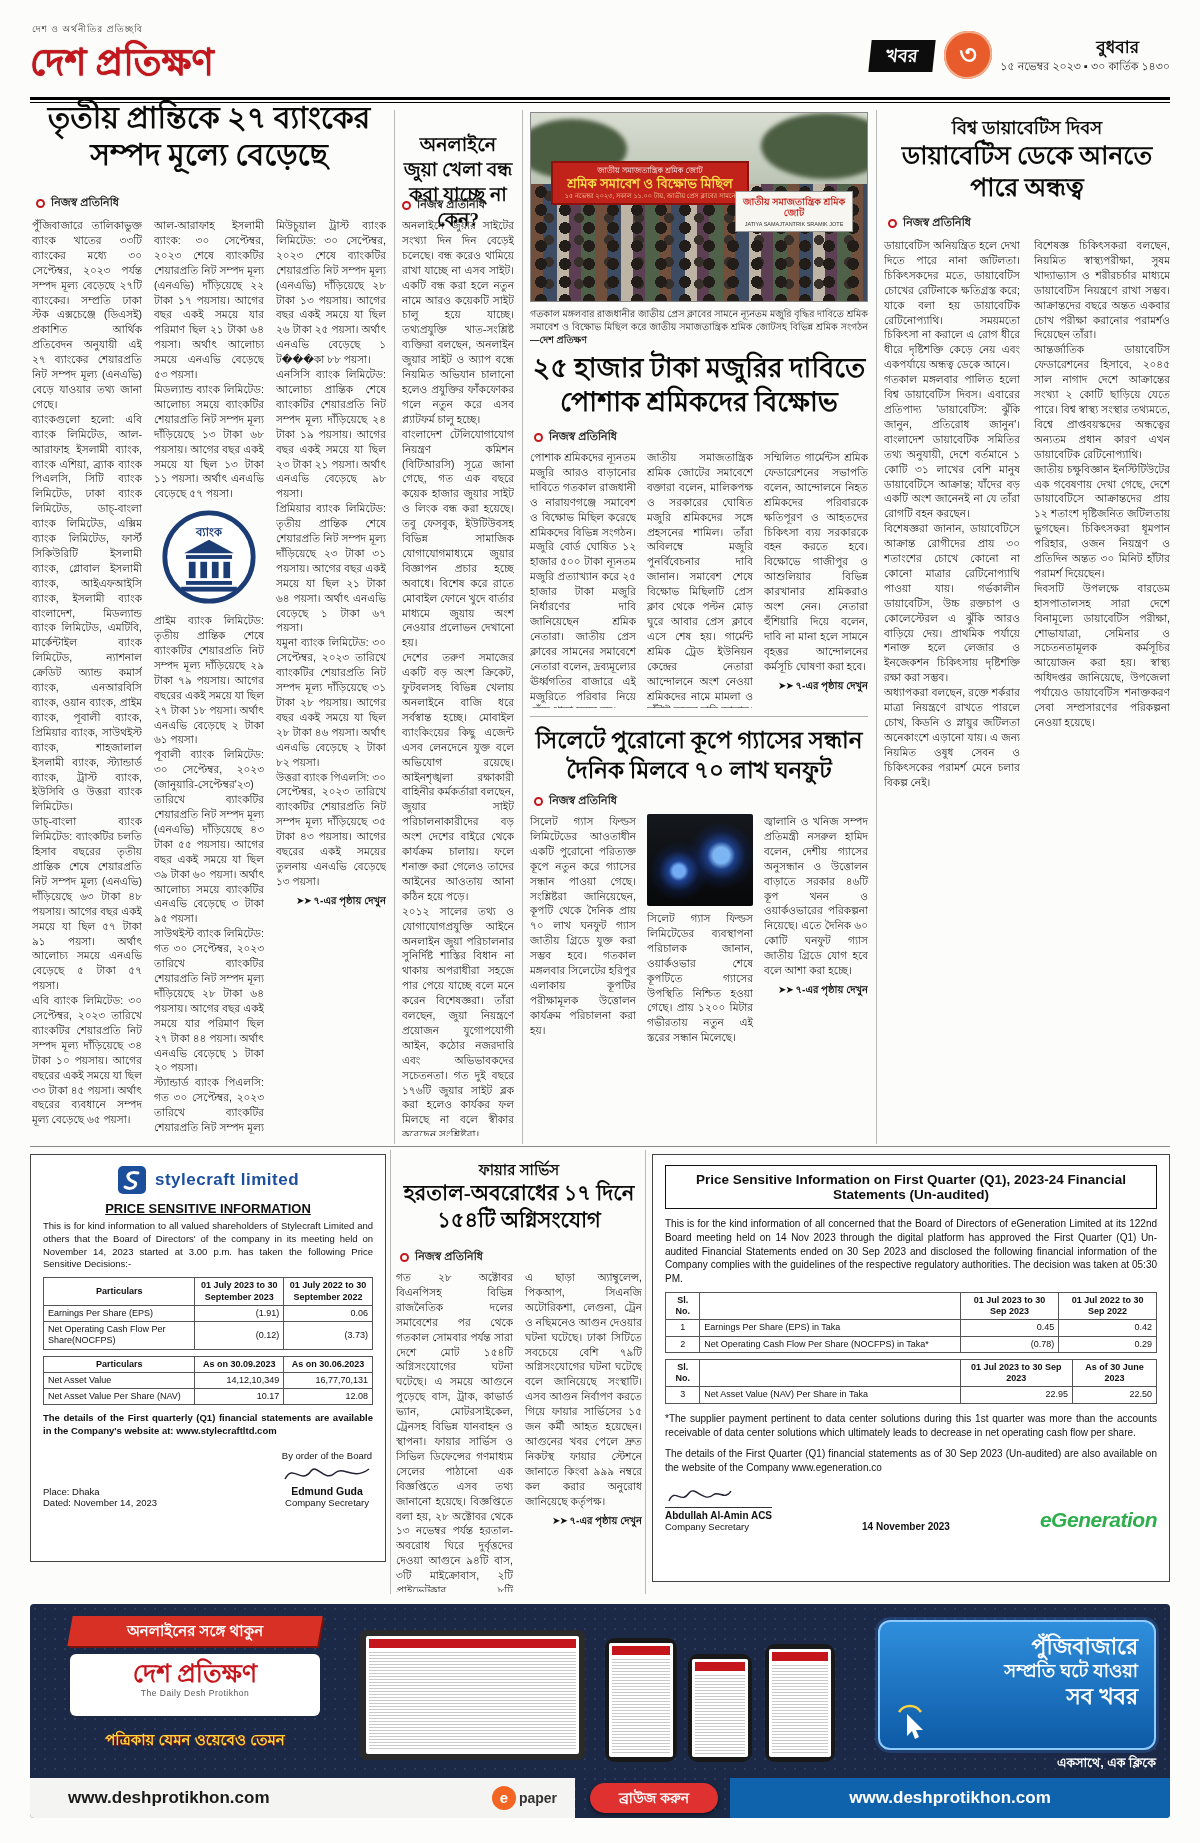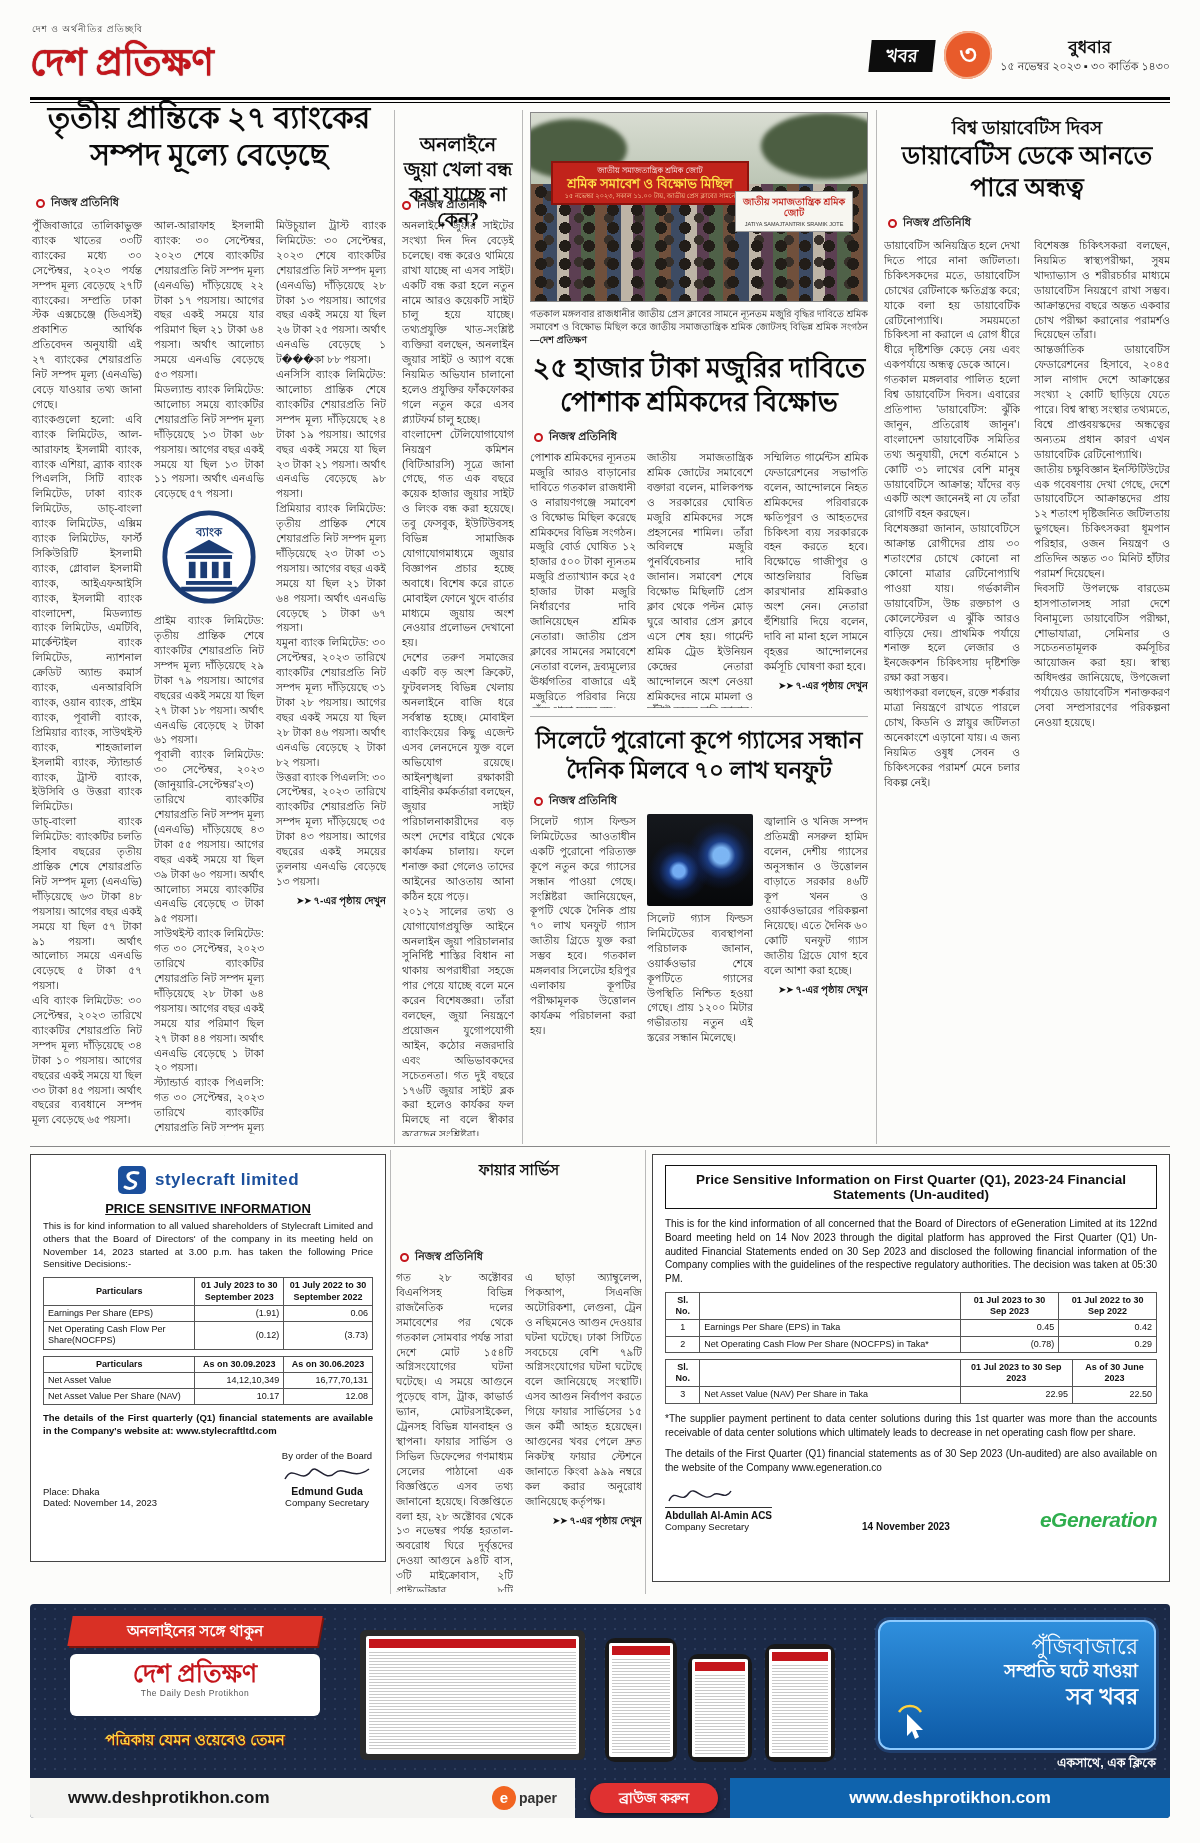--- a/index.html
+++ b/index.html
@@ -84,35 +84,35 @@
   .ep-e{width:24px;height:24px;border-radius:50%;background:#f26522;color:#fff;font-weight:800;font-size:15px;text-align:center;line-height:24px}
   .ep-t{font-size:14px;font-weight:700;color:#333}
   .urlbar-right{background:#0f63ad;color:#fff;font-weight:800;font-size:17px;text-align:center;line-height:40px}
   .browse{background:#e03131;color:#fff;font-weight:800;font-size:14px;text-align:center;line-height:30px;border-radius:16px;box-shadow:0 2px 4px rgba(0,0,0,.5)}
   .laptop{background:#2b2b2b;border-radius:6px;padding:6px;display:flex}
   .phone{background:#191919;border-radius:10px;padding:5px 4px;display:flex}
   .screen{background:#fff;flex:1;display:flex;flex-direction:column;border-radius:2px;overflow:hidden}
   .mini-head{height:9px;background:#c4161c;margin:3px 3px 2px}
   .mini-lines{flex:1;margin:0 3px 3px;background:repeating-linear-gradient(#fff 0 2px,#c9c9c9 2px 3px)}
   .promo{background:linear-gradient(#2f8fdd,#0d5aa6);border:2px solid #8ecbff;border-radius:12px;padding:12px 16px;text-align:right;color:#fff;box-shadow:0 0 0 3px rgba(40,90,160,.45)}
-  .promo .p1{font-size:22px;font-weight:400;line-height:1.2}
+  .promo .p1{font-size:22px;font-weight:700;line-height:1.2}
   .promo .p2{font-size:18px;font-weight:700;line-height:1.3}
   .promo .p3{font-size:22px;font-weight:800;line-height:1.2}
   .promo-sub{color:#fff;font-weight:700;font-size:12.5px;text-align:right}
 </style>
 </head>
 <body>
 
 <div class="page">
 
   <div class="abs tagline" style="left:32px;top:22px;width:320px">দেশ ও অর্থনীতির প্রতিচ্ছবি</div>
   <div class="abs logo" style="left:30px;top:33px">দেশ প্রতিক্ষণ</div>
   <div class="abs section-box" style="left:870px;top:40px;width:64px;height:32px">খবর</div>
   <div class="abs page-badge" style="left:944px;top:31px;width:48px;height:48px">৩</div>
-  <div class="abs weekday" style="left:945px;top:34px;width:166px">বুধবার</div>
+  <div class="abs weekday" style="left:973px;top:34px;width:166px">বুধবার</div>
   <div class="abs dateline" style="left:964px;top:58px;width:206px">১৫ নভেম্বর ২০২৩ ▪ ৩০ কার্তিক ১৪৩০</div>
   <div class="abs rule" style="left:30px;top:97px;width:1140px;height:3px"></div>
   <div class="abs rule" style="left:30px;top:102px;width:1140px;height:1px"></div>
 
   <div class="abs headline" style="left:30px;top:100px;width:358px;font-size:30px;line-height:1.22">
     <span class="hl-line">তৃতীয় প্রান্তিকে ২৭ ব্যাংকের</span>
     <span class="hl-line">সম্পদ মূল্যে বেড়েছে</span>
   </div>
   <div class="abs byline" style="left:36px;top:194px">
     <span class="dot"></span>
@@ -309,20 +309,24 @@
         </svg>
         <div style="font-size:10.5px;font-weight:700">Edmund Guda</div>
         <div style="font-size:9.5px">Company Secretary</div>
       </div>
     </div>
   </div>
 
   <div class="vrule" style="left:390px;top:1150px;height:444px"></div>
 
   <div class="abs kicker" style="left:396px;top:1158px;width:246px;font-size:15px">ফায়ার সার্ভিস</div>
+  <div class="abs headline" style="left:396px;top:1180px;width:246px;font-size:21px;line-height:1.3">
+    <span class="hl-line">হরতাল-অবরোধের ১৭ দিনে</span>
+    <span class="hl-line">১৫৪টি অগ্নিসংযোগ</span>
+  </div>
   <div class="abs byline" style="left:400px;top:1248px">
     <span class="dot"></span>
     <span>নিজস্ব প্রতিনিধি</span>
   </div>
   <div class="abs bodytext" style="left:396px;top:1270px;width:117px;height:322px">গত ২৮ অক্টোবর বিএনপিসহ বিভিন্ন রাজনৈতিক দলের সমাবেশের পর থেকে গতকাল সোমবার পর্যন্ত সারা দেশে মোট ১৫৪টি অগ্নিসংযোগের ঘটনা ঘটেছে। এ সময়ে আগুনে পুড়েছে বাস, ট্রাক, কাভার্ড ভ্যান, মোটরসাইকেল, ট্রেনসহ বিভিন্ন যানবাহন ও স্থাপনা। ফায়ার সার্ভিস ও সিভিল ডিফেন্সের গণমাধ্যম সেলের পাঠানো এক বিজ্ঞপ্তিতে এসব তথ্য জানানো হয়েছে। বিজ্ঞপ্তিতে বলা হয়, ২৮ অক্টোবর থেকে ১৩ নভেম্বর পর্যন্ত হরতাল-অবরোধ ঘিরে দুর্বৃত্তদের দেওয়া আগুনে ৯৪টি বাস, ৩টি মাইক্রোবাস, ২টি প্রাইভেটকার, ৮টি মোটরসাইকেল, ১৩টি ট্রাক ও ৭টি কাভার্ড ভ্যান পুড়ে যায়।</div>
   <div class="abs" style="left:525px;top:1270px;width:117px;height:322px;overflow:hidden">
     <div class="bodytext">এ ছাড়া অ্যাম্বুলেন্স, পিকআপ, সিএনজি অটোরিকশা, লেগুনা, ট্রেন ও নছিমনেও আগুন দেওয়ার ঘটনা ঘটেছে। ঢাকা সিটিতে সবচেয়ে বেশি ৭৯টি অগ্নিসংযোগের ঘটনা ঘটেছে বলে জানিয়েছে সংস্থাটি। এসব আগুন নির্বাপণ করতে গিয়ে ফায়ার সার্ভিসের ১৫ জন কর্মী আহত হয়েছেন। আগুনের খবর পেলে দ্রুত নিকটস্থ ফায়ার স্টেশনে জানাতে কিংবা ৯৯৯ নম্বরে কল করার অনুরোধ জানিয়েছে কর্তৃপক্ষ।</div>
     <div class="cont">
       <span class="arr">➤➤</span>
       <span>৭-এর পৃষ্ঠায় দেখুন</span>

